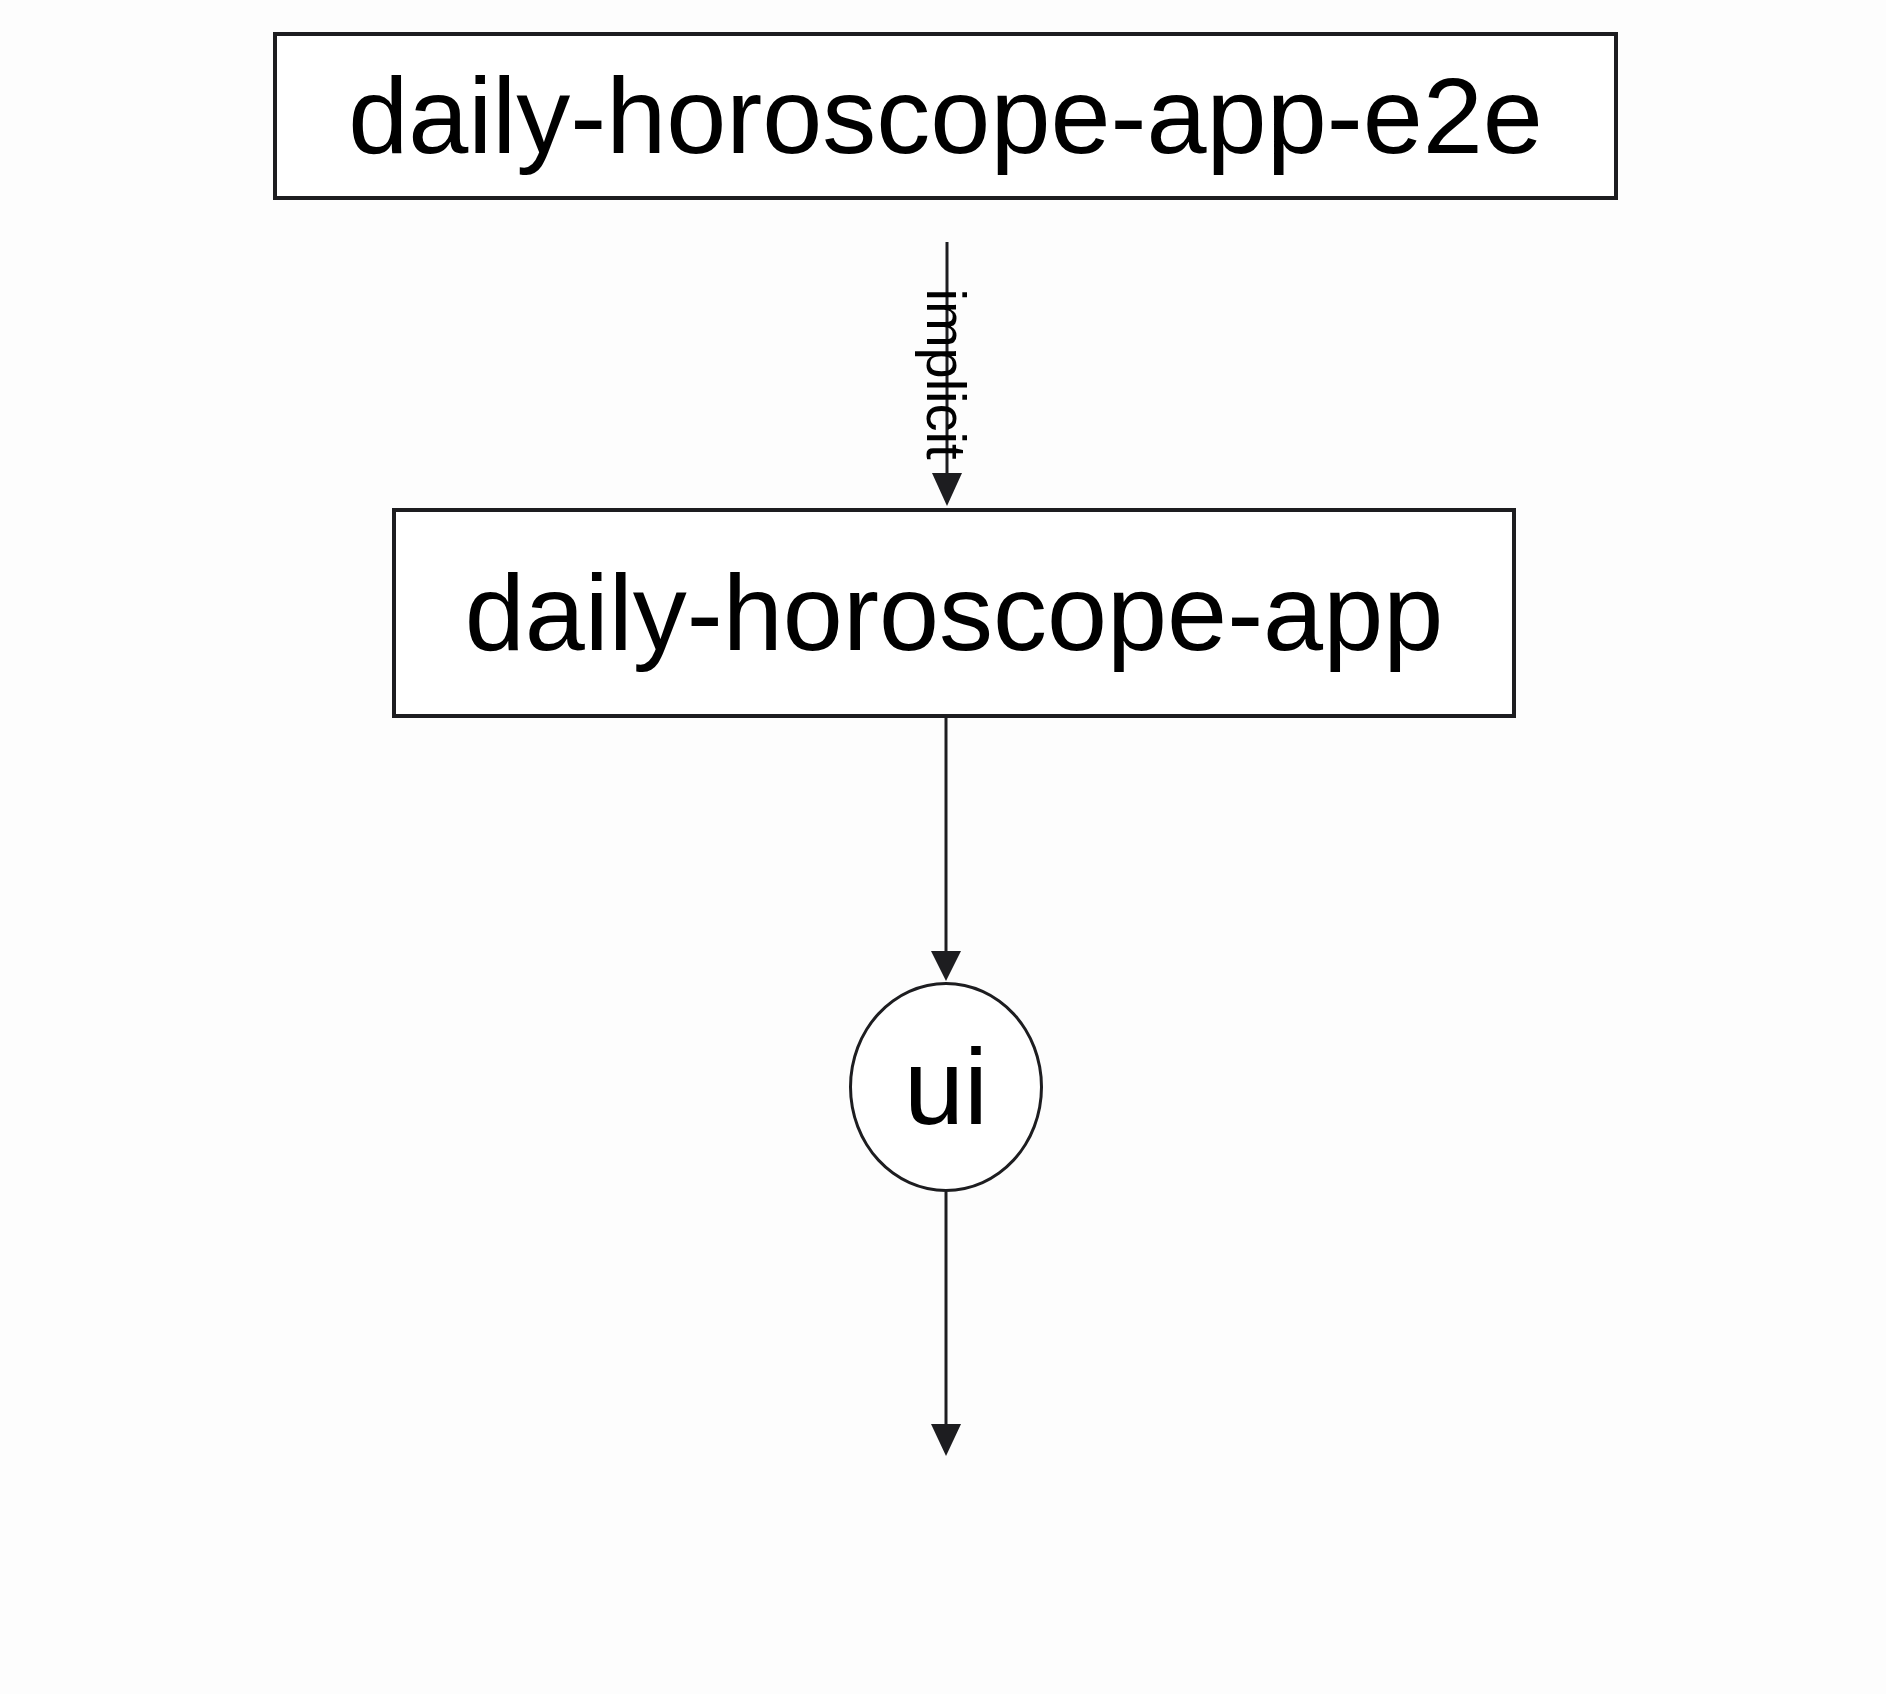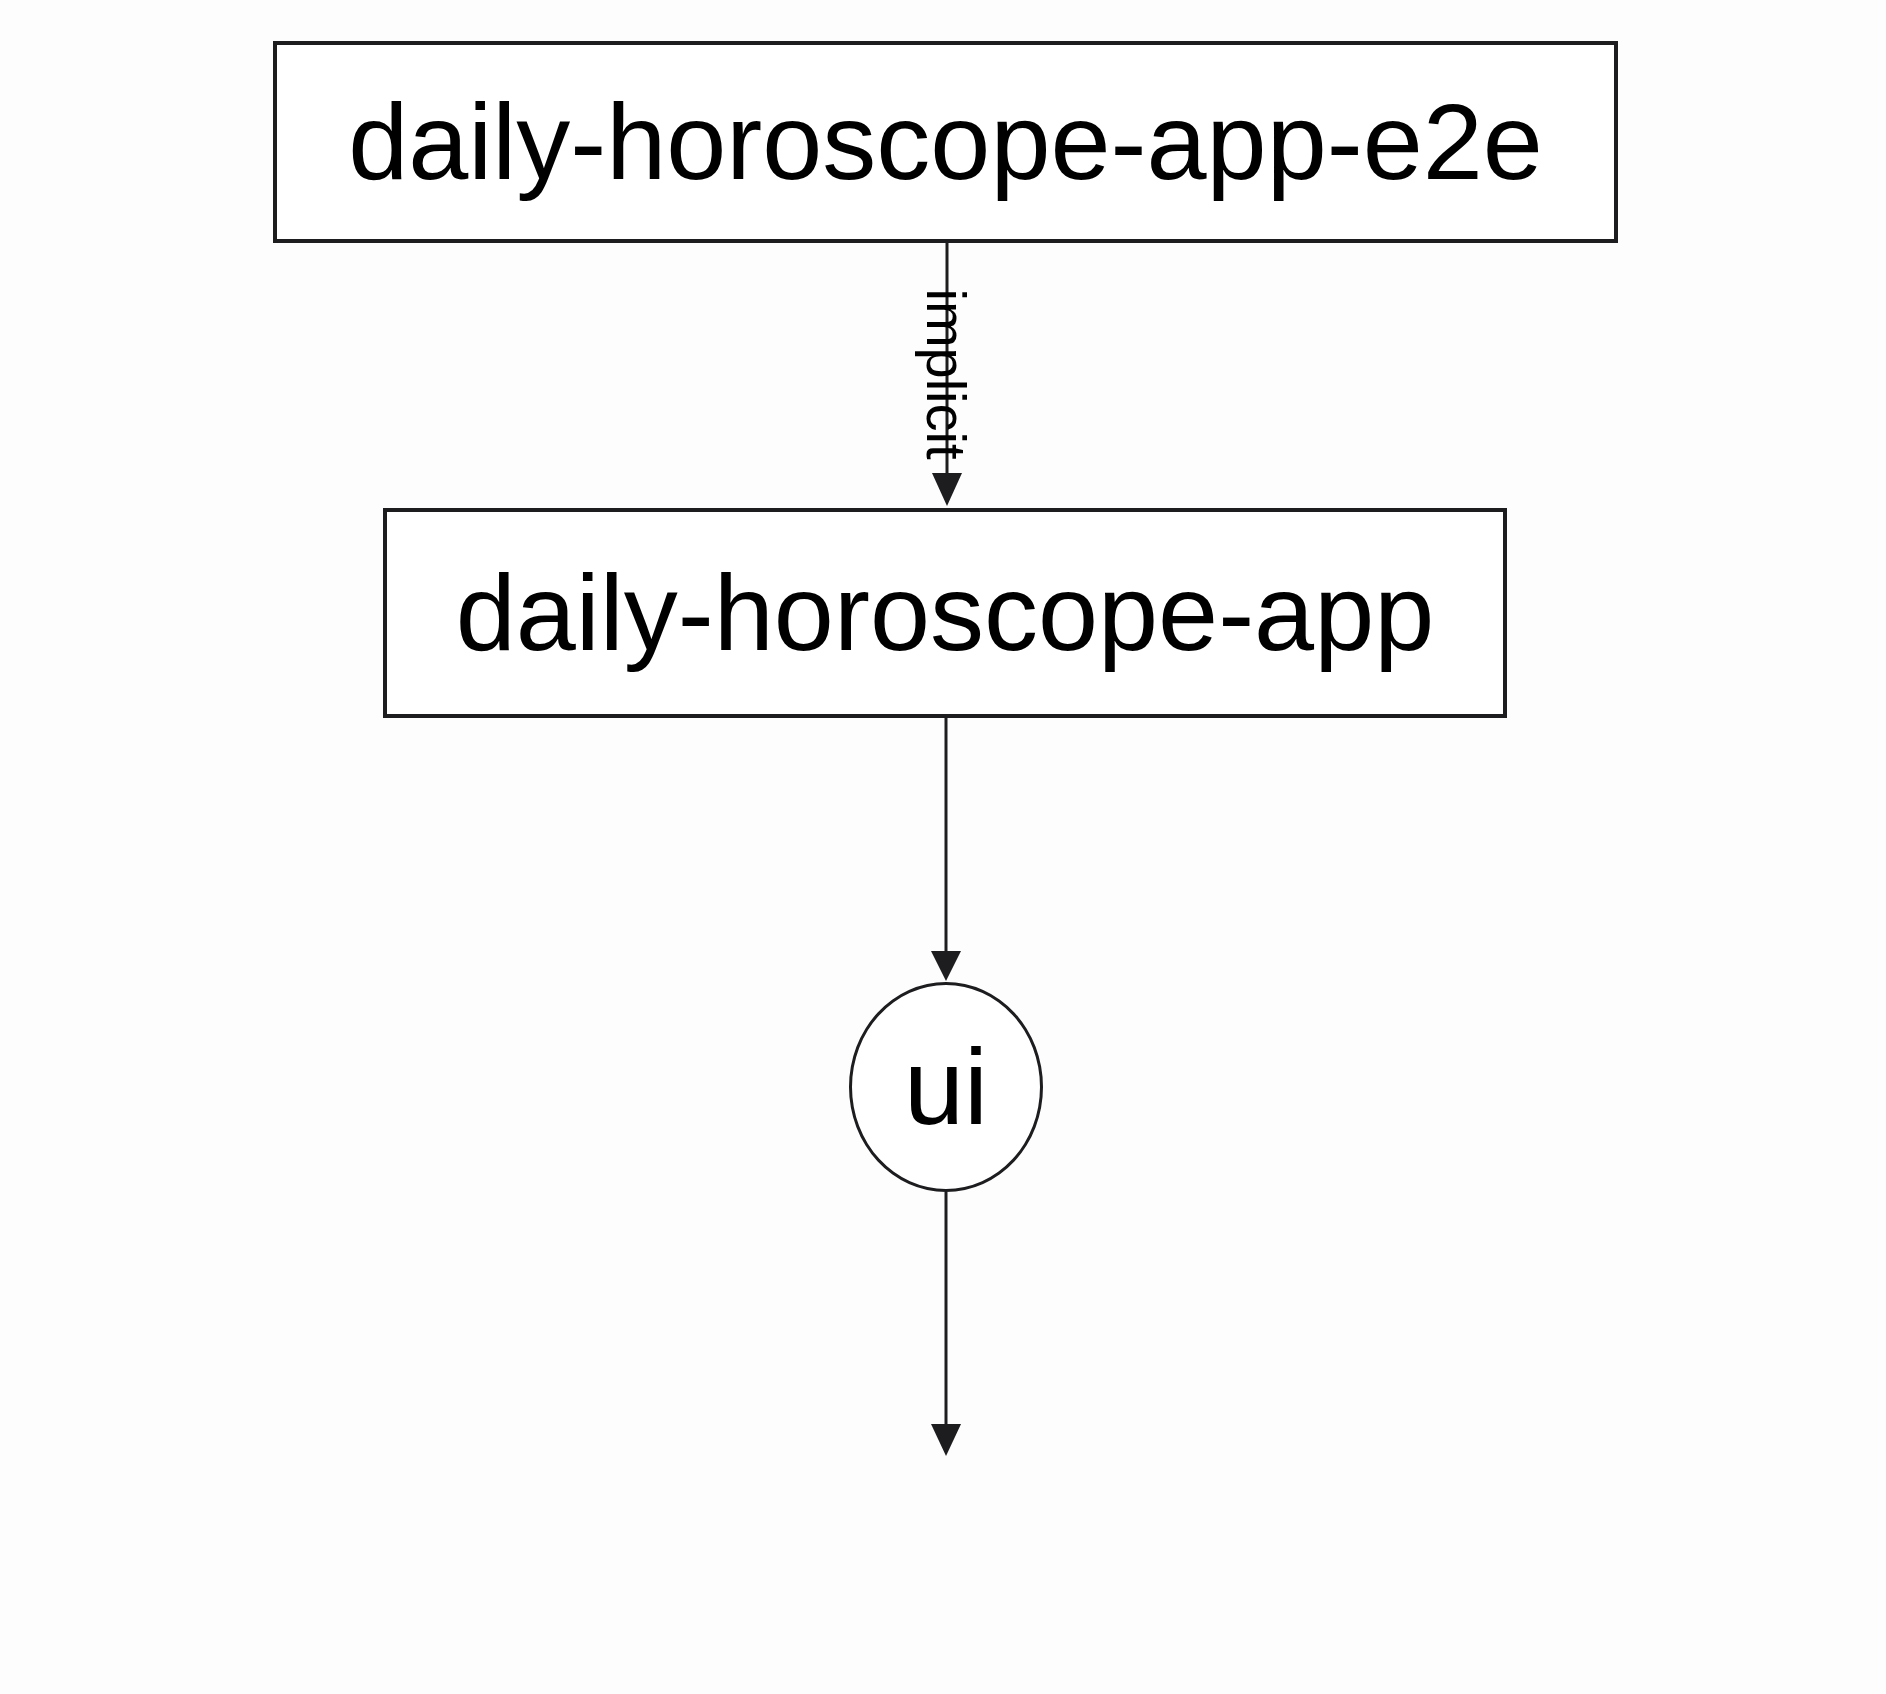--- a/index.html
+++ b/index.html
@@ -35,22 +35,22 @@
     box-sizing: border-box;
   }
   .node.rect {
     border: 4px solid #1d1d20;
   }
   .node.round {
     border: 3px solid #1d1d20;
     border-radius: 50%;
     align-items: center;
   }
-  #node-e2e     { left: 273px; top: 32px;   width: 1345px; height: 202px; margin-top: 9px; }
-  #node-app     { left: 383px; top: 508px;  width: 1124px; height: 210px; }
+  #node-e2e     { left: 273px; top: 32px;   width: 1345px; height: 168px; }
+  #node-app     { left: 392px; top: 508px;  width: 1124px; height: 210px; }
   #node-ui      { left: 849px; top: 982px;  width: 194px;  height: 210px; }
   #node-models  { left: 715px; top: 1458px; width: 460px;  height: 214px; }
   .edge-label {
     position: absolute;
     left: 946px;
     top: 374px;
     transform: translate(-50%, -50%) rotate(90deg);
     font-size: 56px;
     line-height: 1;
     white-space: nowrap;

